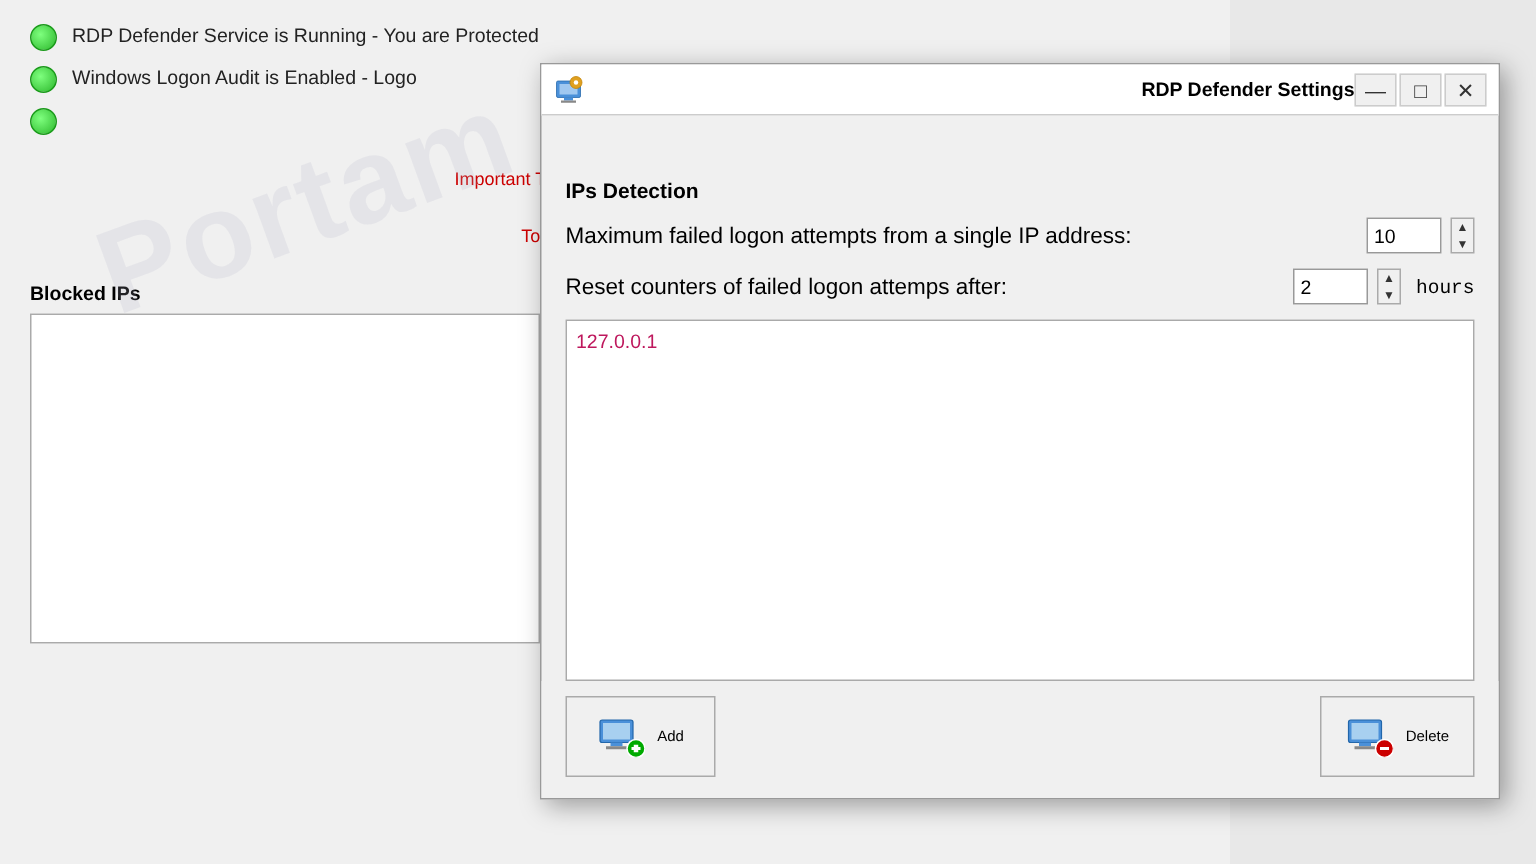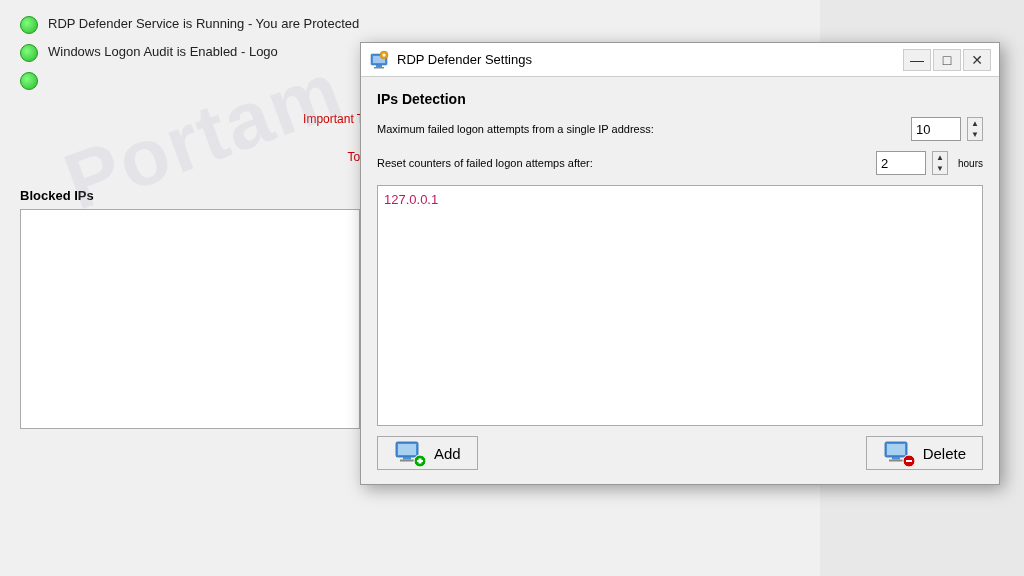--- a/index.html
+++ b/index.html
@@ -100,22 +100,23 @@
     .dialog-titlebar-icon {
       width: 20px;
       height: 20px;
       margin-right: 8px;
       flex-shrink: 0;
     }
 
     .dialog-title {
       flex: 1;
       font-size: 13px;
-      font-weight: normal;
-      color: #000;
+      font-weight: bold;
+      color: #000;
+      text-align: right;
     }
 
     .dialog-controls {
       display: flex;
       gap: 2px;
     }
 
     .dialog-btn {
       width: 28px;
       height: 22px;
@@ -123,39 +124,40 @@
       border: 1px solid #ccc;
       cursor: pointer;
       display: flex;
       align-items: center;
       justify-content: center;
       font-size: 14px;
       color: #333;
     }
 
     .dialog-content {
-      padding: 14px 16px 0 16px;
+      padding: 24px 16px 0 16px;
+      margin-top: 18px;
     }
 
     .section-title {
       font-size: 14px;
       font-weight: bold;
       color: #000;
       margin-bottom: 10px;
     }
 
     .form-row {
       display: flex;
       align-items: center;
       margin-bottom: 10px;
     }
 
     .form-label {
       flex: 1;
-      font-size: 11px;
+      font-size: 15px;
       color: #000;
     }
 
     .spinner-wrap {
       display: flex;
       align-items: center;
       gap: 6px;
     }
 
     .spinner-input {
@@ -184,23 +186,24 @@
       justify-content: center;
       cursor: pointer;
       font-size: 8px;
       color: #333;
       border: none;
       background: transparent;
       padding: 0;
     }
 
     .hours-label {
-      font-size: 10px;
+      font-size: 13px;
       color: #000;
       margin-left: 4px;
+      font-family: Liberation Mono, monospace;
     }
 
     .whitelist-section-title {
       font-size: 14px;
       font-weight: bold;
       color: #000;
       margin-top: 8px;
       margin-bottom: 8px;
     }
 
@@ -221,23 +224,23 @@
       padding: 10px 16px 14px 16px;
       background: #f0f0f0;
     }
 
     .footer-btn {
       display: flex;
       align-items: center;
       gap: 8px;
       background: #f0f0f0;
       border: 1px solid #aaa;
-      padding: 2px 16px;
+      padding: 12px 16px;
       cursor: pointer;
-      font-size: 15px;
+      font-size: 10px;
       color: #000;
       min-width: 100px;
       justify-content: center;
     }
 
     
     .comp-icon {
       width: 32px;
       height: 28px;
       position: relative;

